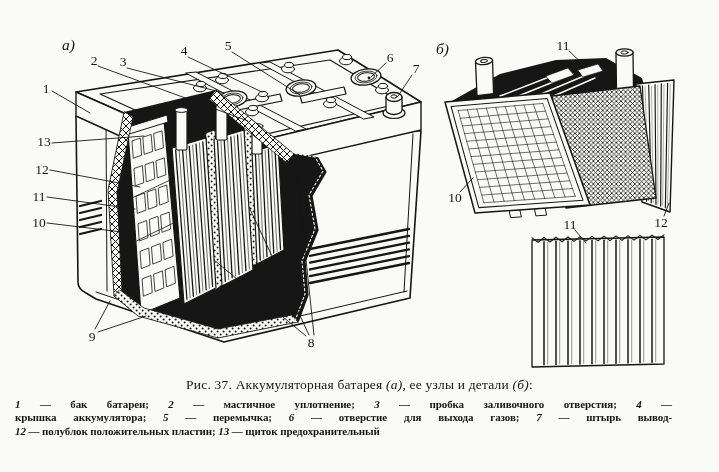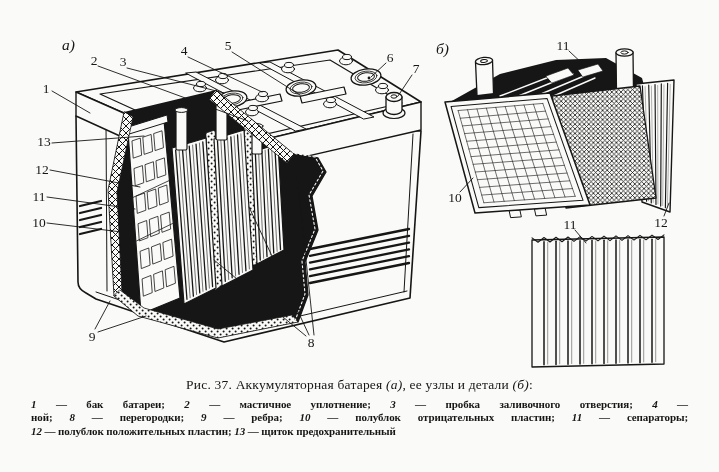--- a/index.html
+++ b/index.html
@@ -4,21 +4,21 @@
 <style>
   html,body{margin:0;padding:0;}
   .page{position:relative;width:719px;height:472px;background:#fafaf8;overflow:hidden;
         font-family:"Liberation Serif",serif;color:#161616;}
   svg{display:block;}
   .co{font:13.5px "Liberation Serif",serif;fill:#161616;}
   .plabel{font:italic 15.5px "Liberation Serif",serif;fill:#161616;}
   .caption{position:absolute;top:376px;left:0;width:719px;text-align:center;
            font:13.5px/17px "Liberation Serif",serif;letter-spacing:.2px;}
   .caption em{font-style:italic;}
-  .legend{position:absolute;top:398px;left:31px;width:657px;
+  .legend{position:absolute;top:398px;left:15px;width:657px;
           font:bold 11px/13.4px "Liberation Serif",serif;letter-spacing:-0.1px;}
   .legend .lj{text-align:justify;text-align-last:justify;}
   .legend .lc{text-align:left;}
   .legend em{font-style:italic;}
 </style>
 </head>
 <body>
 
 <div class="page">
 
@@ -317,16 +317,16 @@
           <line x1="575" y1="230" x2="586" y2="243" stroke="#161616" stroke-width="0.9"></line>
           <text x="570" y="228.5" text-anchor="middle" class="co">11</text>
         </g>
     </g>
   </svg>
 
   <div class="caption"><span>Рис. 37. Аккумуляторная батарея </span><em>(а)</em><span>, ее узлы и детали </span><em>(б)</em><span>:</span></div>
 
   <div class="legend">
     <div class="lj"><em>1</em><span> — бак батареи; </span><em>2</em><span> — мастичное уплотнение; </span><em>3</em><span> — пробка заливочного отверстия; </span><em>4</em><span> —</span></div>
-    <div class="lj"><span>ной; </span><em>8</em><span> — перегородки; </span><em>9</em><span> — ребра; </span><em>10</em><span> — полублок отрицательных пластин; </span><em>11</em><span> — сепараторы;</span></div>
+    <div class="lj"><span>крышка аккумулятора; </span><em>5</em><span> — перемычка; </span><em>6</em><span> — отверстие для выхода газов; </span><em>7</em><span> — штырь вывод-</span></div>
     <div class="lc"><em>12</em><span> — полублок положительных пластин; </span><em>13</em><span> — щиток предохранительный</span></div>
   </div>
 </div>
 
 </body></html>

